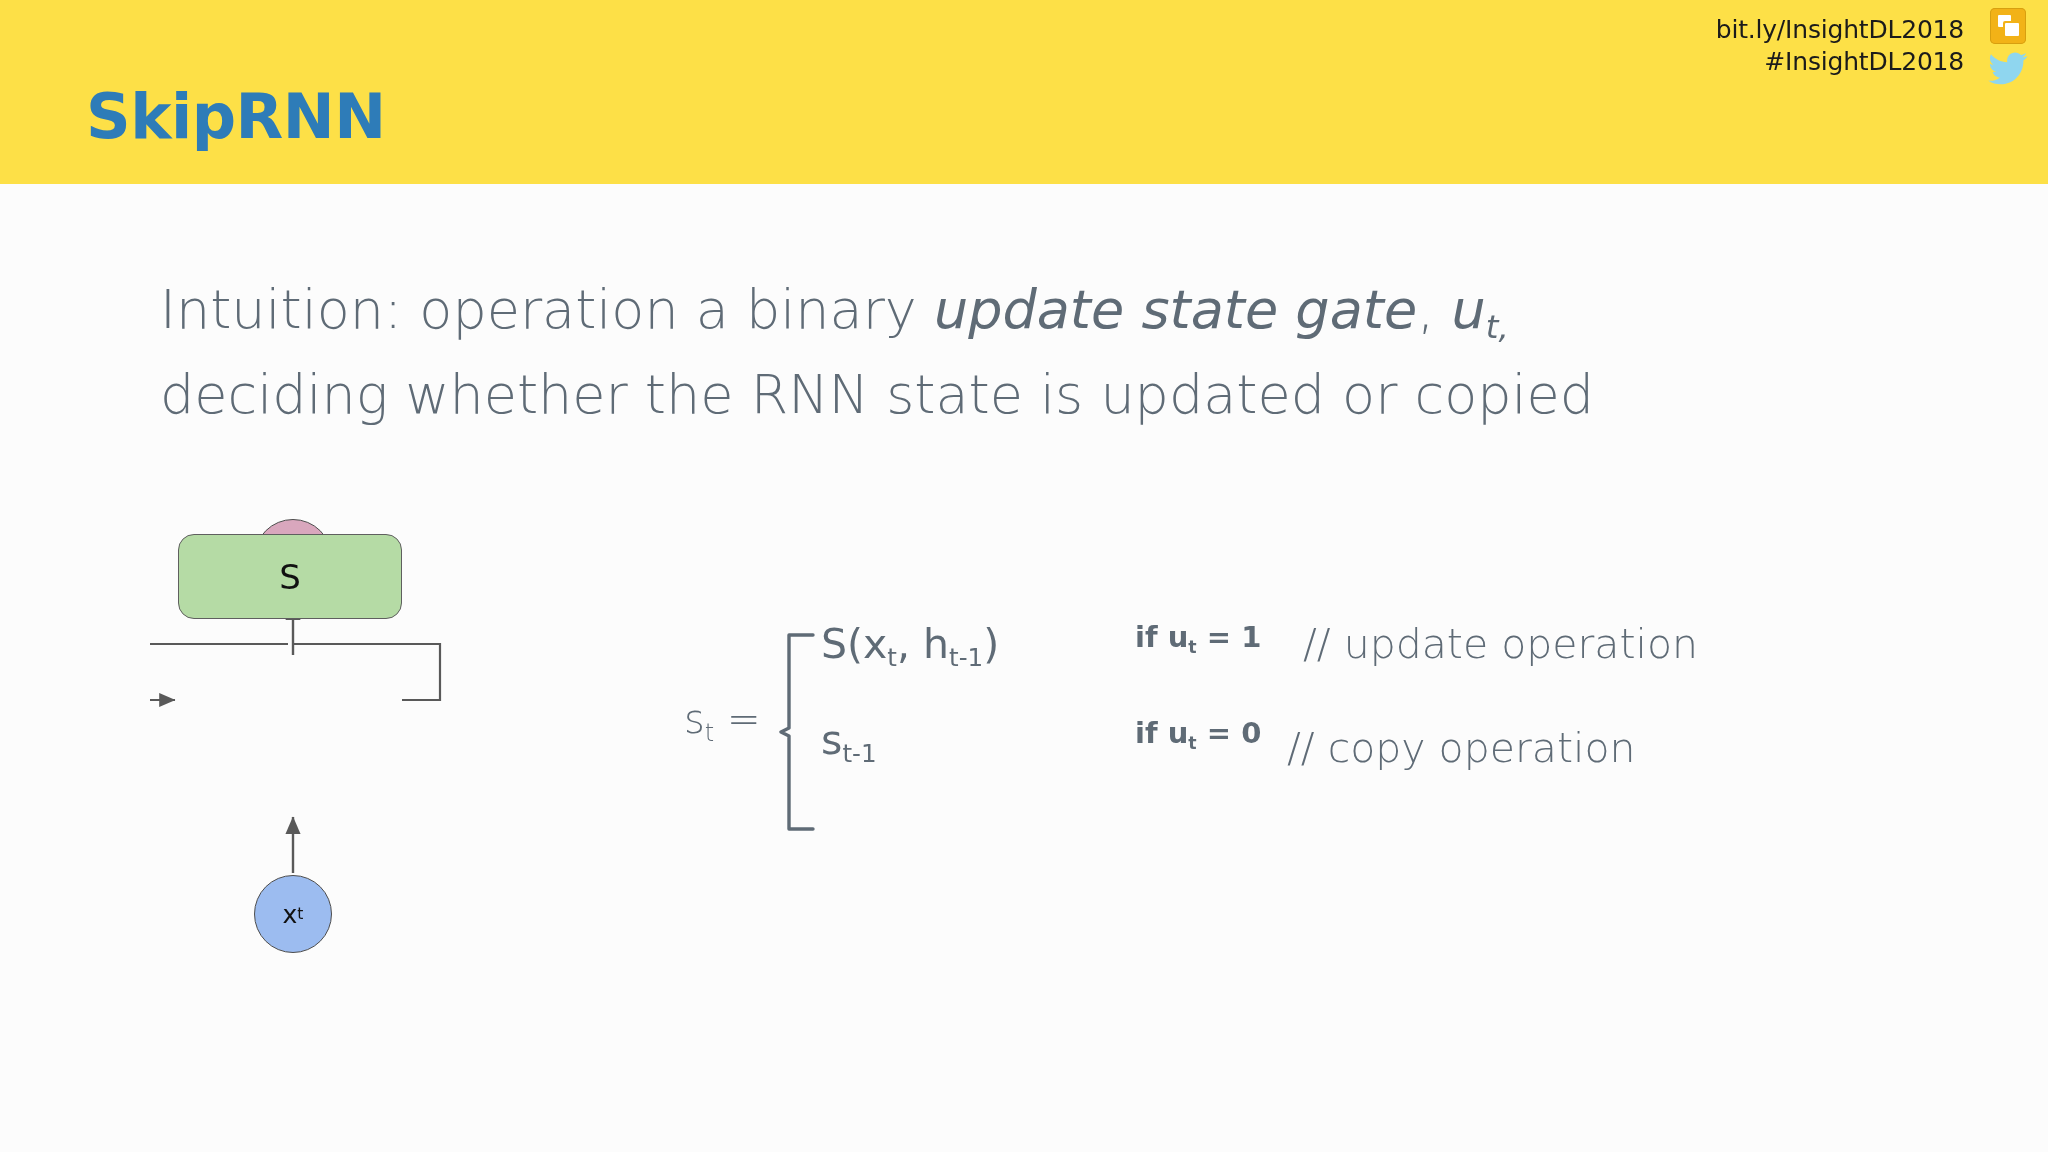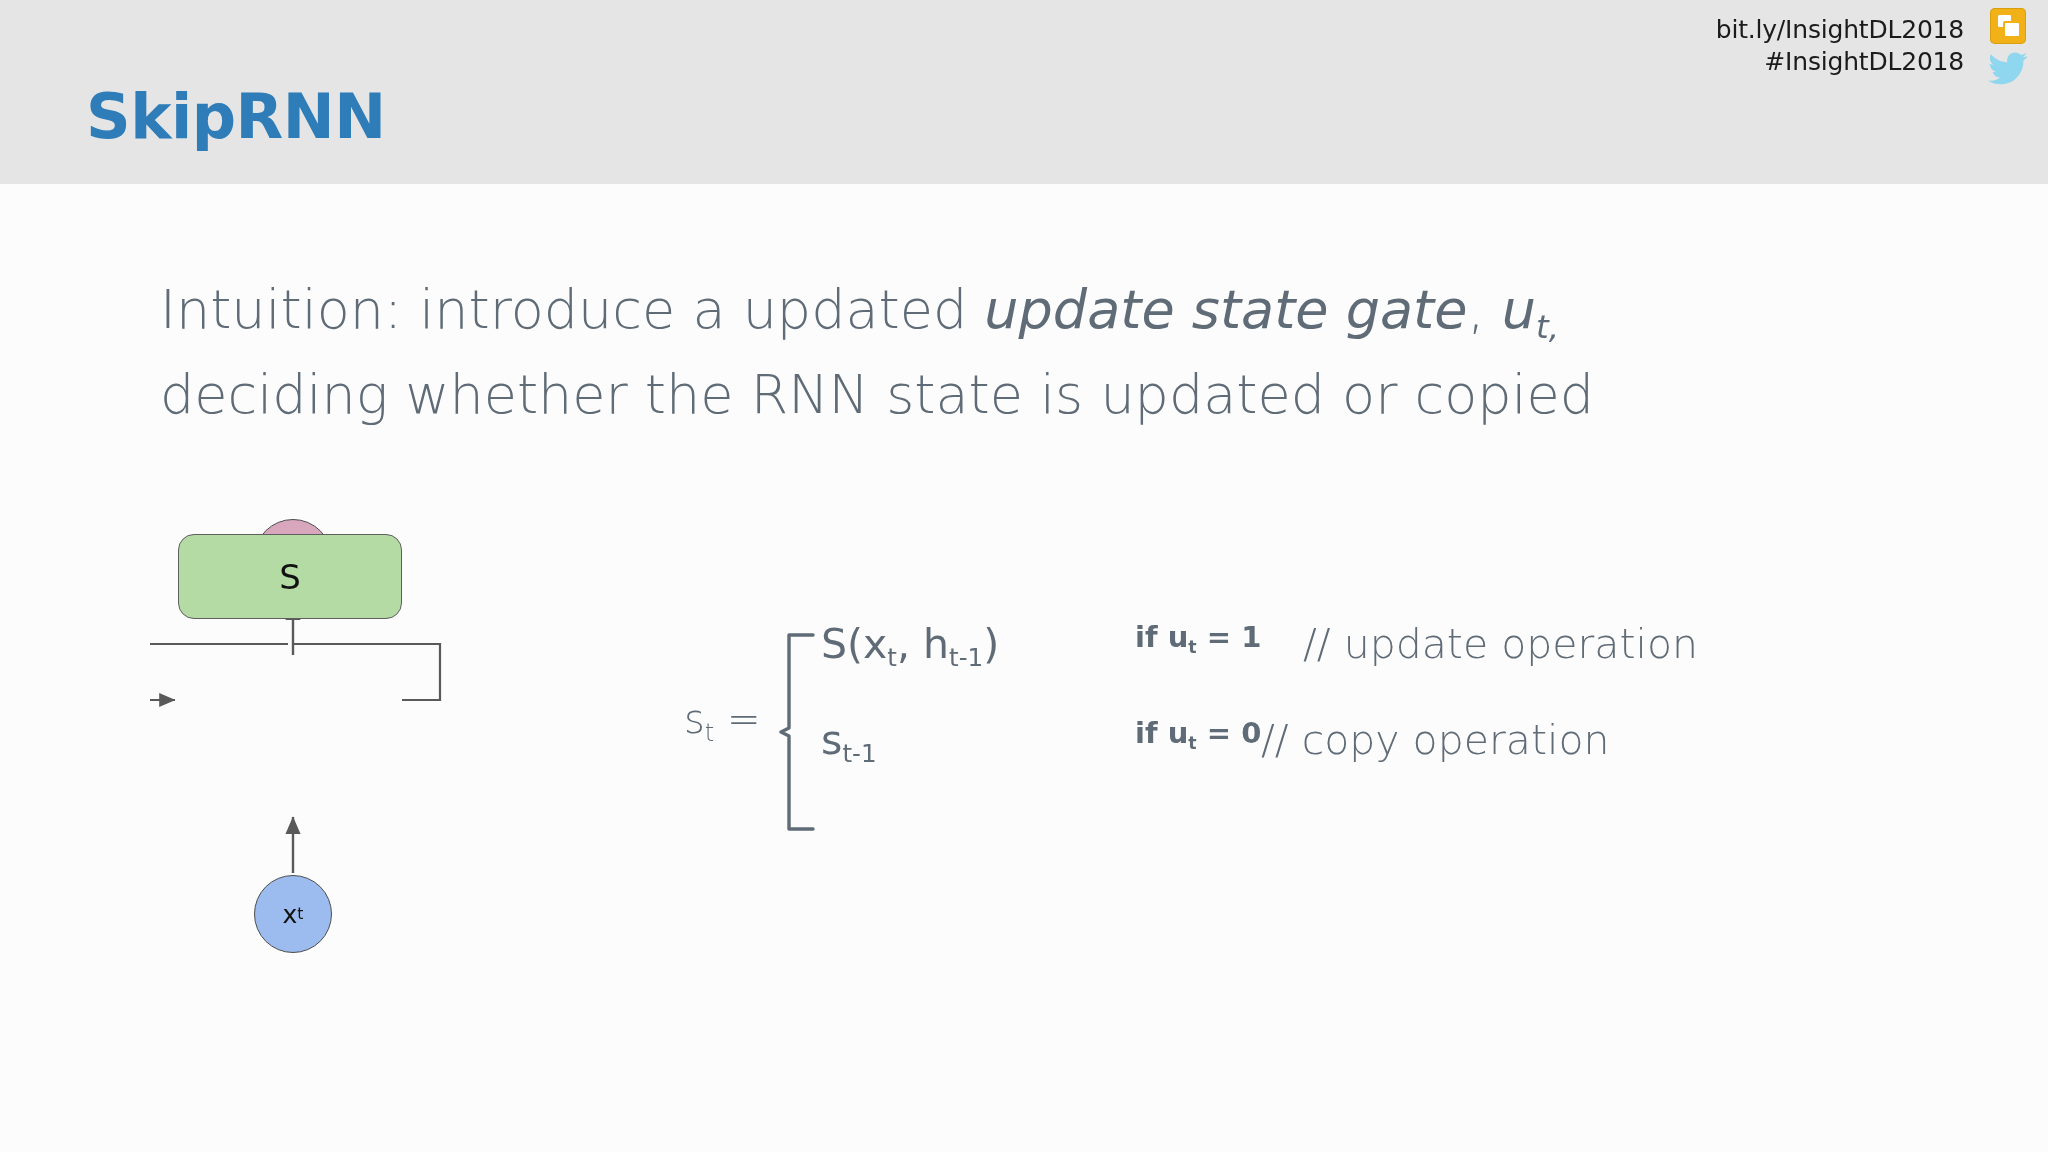--- a/index.html
+++ b/index.html
@@ -14,21 +14,21 @@
     overflow: hidden;
     position: relative;
   }
 
   
   .slide {
     position: absolute;
     left: 0; top: 0;
     width: 2048px;
     height: 1152px;
-    background: #e5e5e5;
+    background: #fde047;
   }
   .slide-body-bg {
     position: absolute;
     left: 0; top: 184px;
     width: 2048px;
     height: 968px;
     background: #fcfcfc;
   }
 
   
@@ -237,21 +237,21 @@
     white-space: nowrap;
   }
   .eq-comment {
     position: absolute;
     left: 482px;
     top: 0;
     font-size: 41px;
     font-weight: 300;
     white-space: nowrap;
   }
-  .eq-row.r2 .eq-comment { left: 440px; }
+  .eq-row.r2 .eq-comment { left: 466px; margin-top: 8px; }
   .eqsub {
     font-size: 0.60em;
     vertical-align: -0.33em;
   }
 </style>
 </head>
 <body>
 
 <div class="slide">
   <div class="slide-body-bg"></div>
@@ -267,21 +267,21 @@
       <div class="sheet-b"></div>
     </div>
     <svg class="twitter-icon" viewBox="0 0 40 34">
       <path d="M39 4.2c-1.4.6-2.9 1-4.5 1.2 1.6-1 2.9-2.5 3.5-4.3-1.5.9-3.2 1.6-5 1.9C31.5 1.4 29.4.5 27.1.5c-4.4 0-8 3.6-8 8 0 .6.1 1.2.2 1.8C12.7 10 6.9 6.9 3 2.2c-.7 1.2-1.1 2.5-1.1 4 0 2.8 1.4 5.2 3.6 6.6-1.3 0-2.6-.4-3.6-1v.1c0 3.9 2.8 7.1 6.4 7.8-.7.2-1.4.3-2.1.3-.5 0-1 0-1.5-.1 1 3.2 3.9 5.5 7.4 5.5-2.7 2.1-6.2 3.4-9.9 3.4-.6 0-1.3 0-1.9-.1 3.5 2.3 7.8 3.6 12.3 3.6 14.7 0 22.8-12.2 22.8-22.8v-1c1.6-1.1 2.9-2.5 4-4.1z" fill="#8fd6ef"></path>
     </svg>
   </div>
 
   <div class="slide-title">SkipRNN</div>
 
   <div class="body-text">
-    <span class="u">Intuition</span><span>: introduce a updated </span><span class="it">update state gate</span><span>, </span><span class="it">u</span><span class="sub">t,</span>
+    <span class="u">Intuition</span><span>: operation a binary </span><span class="it">update state gate</span><span>, </span><span class="it">u</span><span class="sub">t,</span>
     <span class="line2">deciding whether the RNN state is updated or copied</span>
   </div>
 
   <div class="diagram">
 
     <svg class="wires" width="440" height="470" viewBox="0 0 440 470">
       <defs>
         <marker id="arrowhead" markerWidth="9" markerHeight="9" refX="7.2" refY="3.2" orient="auto">
           <path d="M0,0 L7.4,3.2 L0,6.4 z" fill="#595959"></path>
         </marker>

